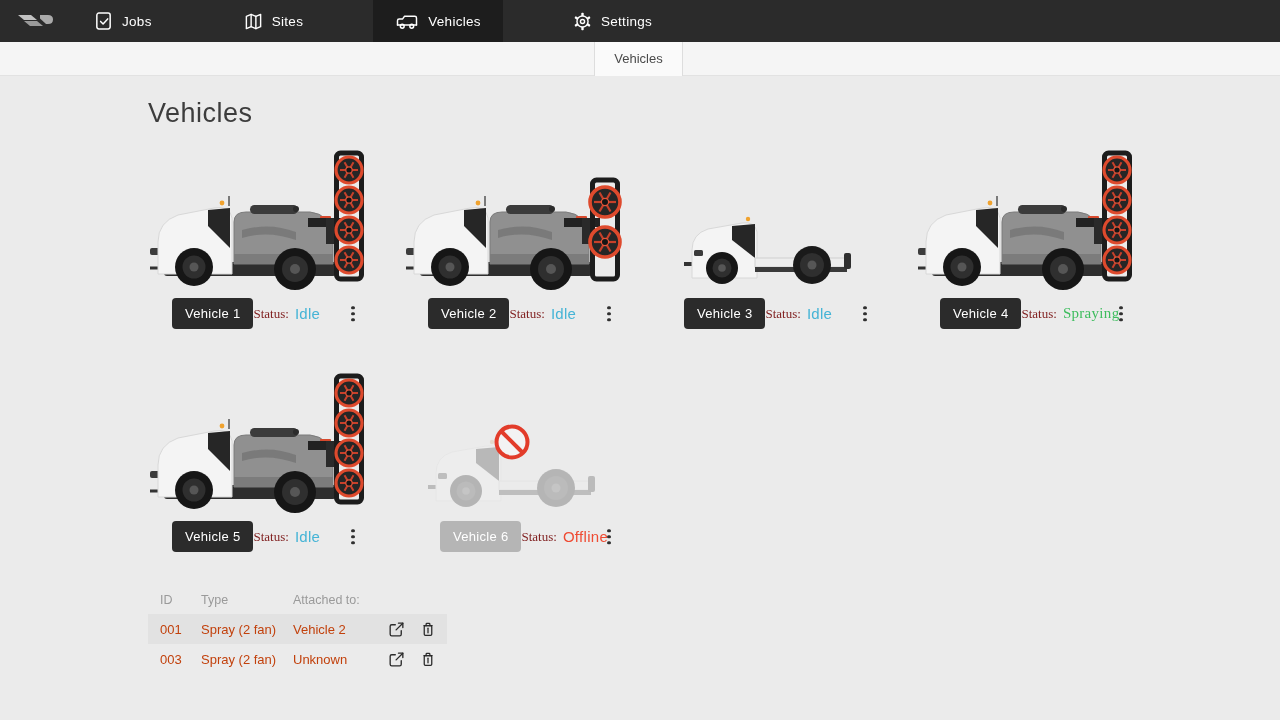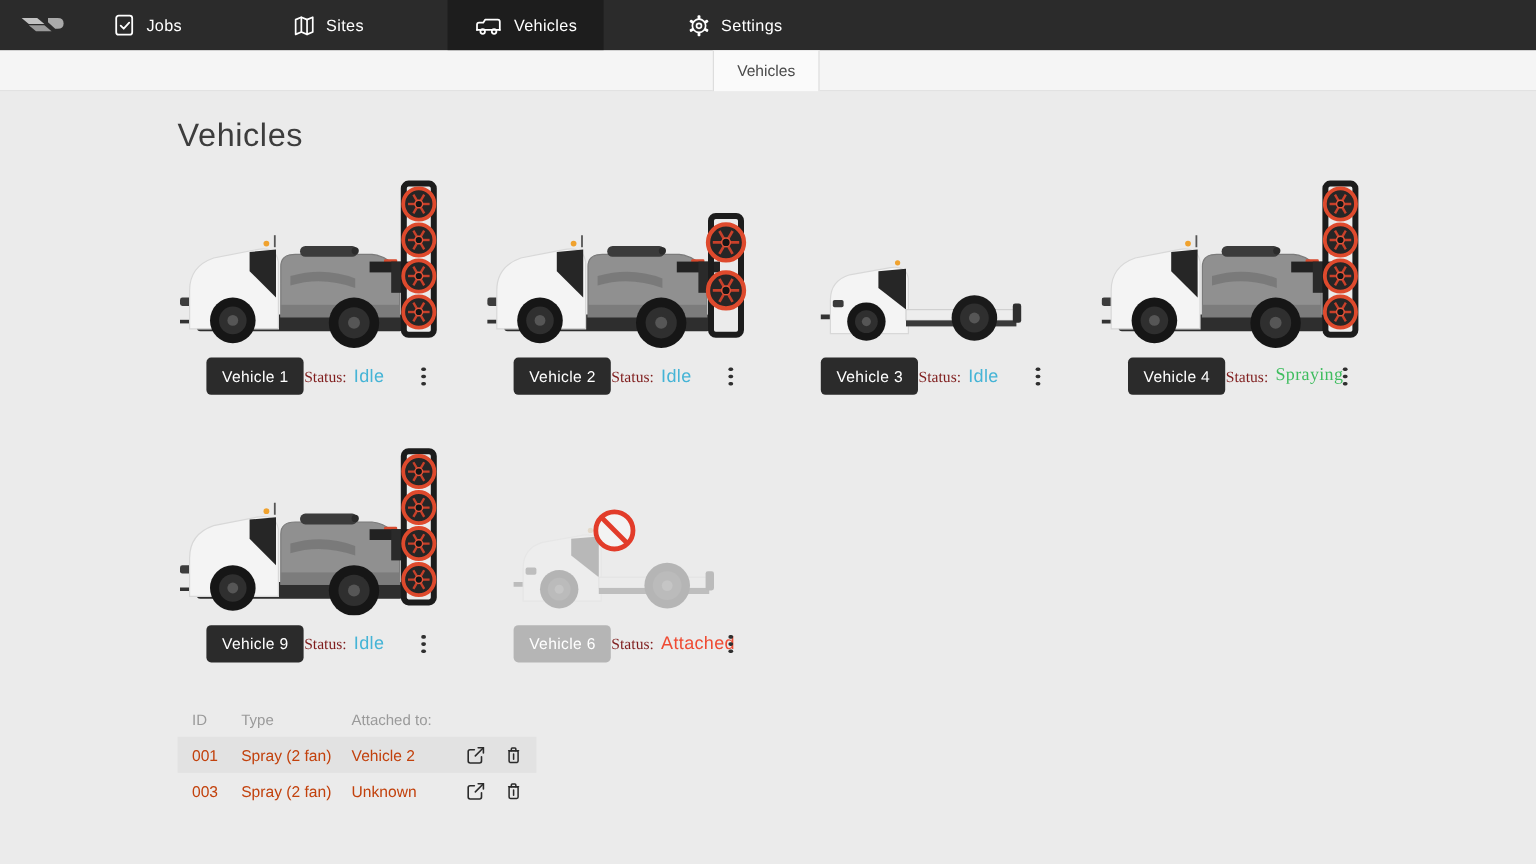--- a/index.html
+++ b/index.html
@@ -31,21 +31,21 @@
   .vrow-grid.second { margin-top:22px; }
   .vcard { width:256px; }
   .vimg { position:relative; width:220px; height:140px; margin-left:2px; margin-top:22px; }
   .vimg svg.truck { display:block; }
   svg.truck.faded { opacity:.25; filter:grayscale(.5); }
   svg.noentry { position:absolute; left:86px; top:49px; }
 
   .vlabel-row { position:relative; display:flex; align-items:center; height:31px; margin-top:8px; width:256px;padding-left:24px; }
   .vname { border:none; background:#2b2b2b; color:#fff; font-family:inherit; font-size:13px;
            padding:8px 13px; border-radius:4px; cursor:pointer; letter-spacing:.3px; }
-  .vname.offline { background:#b5b5b5; }
+  .vname.offline { background:#b5b5b5;margin-left:12px; }
   .vstatus-label { font-size:13px; color:#7f1d1d;font-family:Liberation Serif, serif; }
   .status-value { margin-left:6px; font-size:15px; letter-spacing:.3px; }
   .kebab { position:absolute; left:197px; top:50%; transform:translateY(-50%);
            display:flex; flex-direction:column; gap:2.5px; padding:4px 6px; cursor:pointer; background:none; border:none; }
   .kebab i { width:3.5px; height:3.5px; border-radius:50%; background:#2f2f2f; display:block; }
 
   
   .ptable { margin-top:16px; width:299px; }
   .phead, .prow { display:grid; grid-template-columns:53px 92px 94px 32px 28px; align-items:center; }
   .phead { height:24px; margin-bottom:2px;margin-top:36px; }
@@ -407,21 +407,21 @@
                   <circle cx="199" cy="110" r="13" fill="#262626" stroke="#de4a2d" stroke-width="3.2"></circle>
                   <line x1="190" y1="110" x2="208" y2="110" stroke="#c8402a" stroke-width="2"></line>
                   <line x1="190" y1="110" x2="208" y2="110" stroke="#c8402a" stroke-width="2" transform="rotate(60 199 110)"></line>
                   <line x1="190" y1="110" x2="208" y2="110" stroke="#c8402a" stroke-width="2" transform="rotate(120 199 110)"></line>
                   <circle cx="199" cy="110" r="3.2" fill="#151515" stroke="#e2553a" stroke-width="1.2"></circle>
                 </g>
     </g>
   </svg>
 </div>
     <div class="vlabel-row">
-      <button class="vname">Vehicle 9</button>
+      <button class="vname">Vehicle 5</button>
       <span class="vstatus-label">Status:</span>
       <span class="status-value" style="color: rgb(69, 180, 214);">Idle</span>
       <button class="kebab">
               <i></i>
               <i></i>
               <i></i>
             </button>
     </div>
   </div>
 
@@ -445,21 +445,21 @@
   </svg>
 
   <svg class="noentry" width="40" height="40" viewBox="0 0 40 40">
     <circle cx="20" cy="20" r="15.5" fill="rgba(250,250,250,0.55)" stroke="#e23c2a" stroke-width="4"></circle>
     <line x1="9.5" y1="9.5" x2="30.5" y2="30.5" stroke="#e23c2a" stroke-width="4"></line>
   </svg>
 </div>
     <div class="vlabel-row">
       <button class="vname offline">Vehicle 6</button>
       <span class="vstatus-label">Status:</span>
-      <span class="status-value" style="color: rgb(239, 75, 51);">Attached</span>
+      <span class="status-value" style="color: rgb(239, 75, 51);">Offline</span>
       <button class="kebab">
               <i></i>
               <i></i>
               <i></i>
             </button>
     </div>
   </div>
 </div>
 
 

